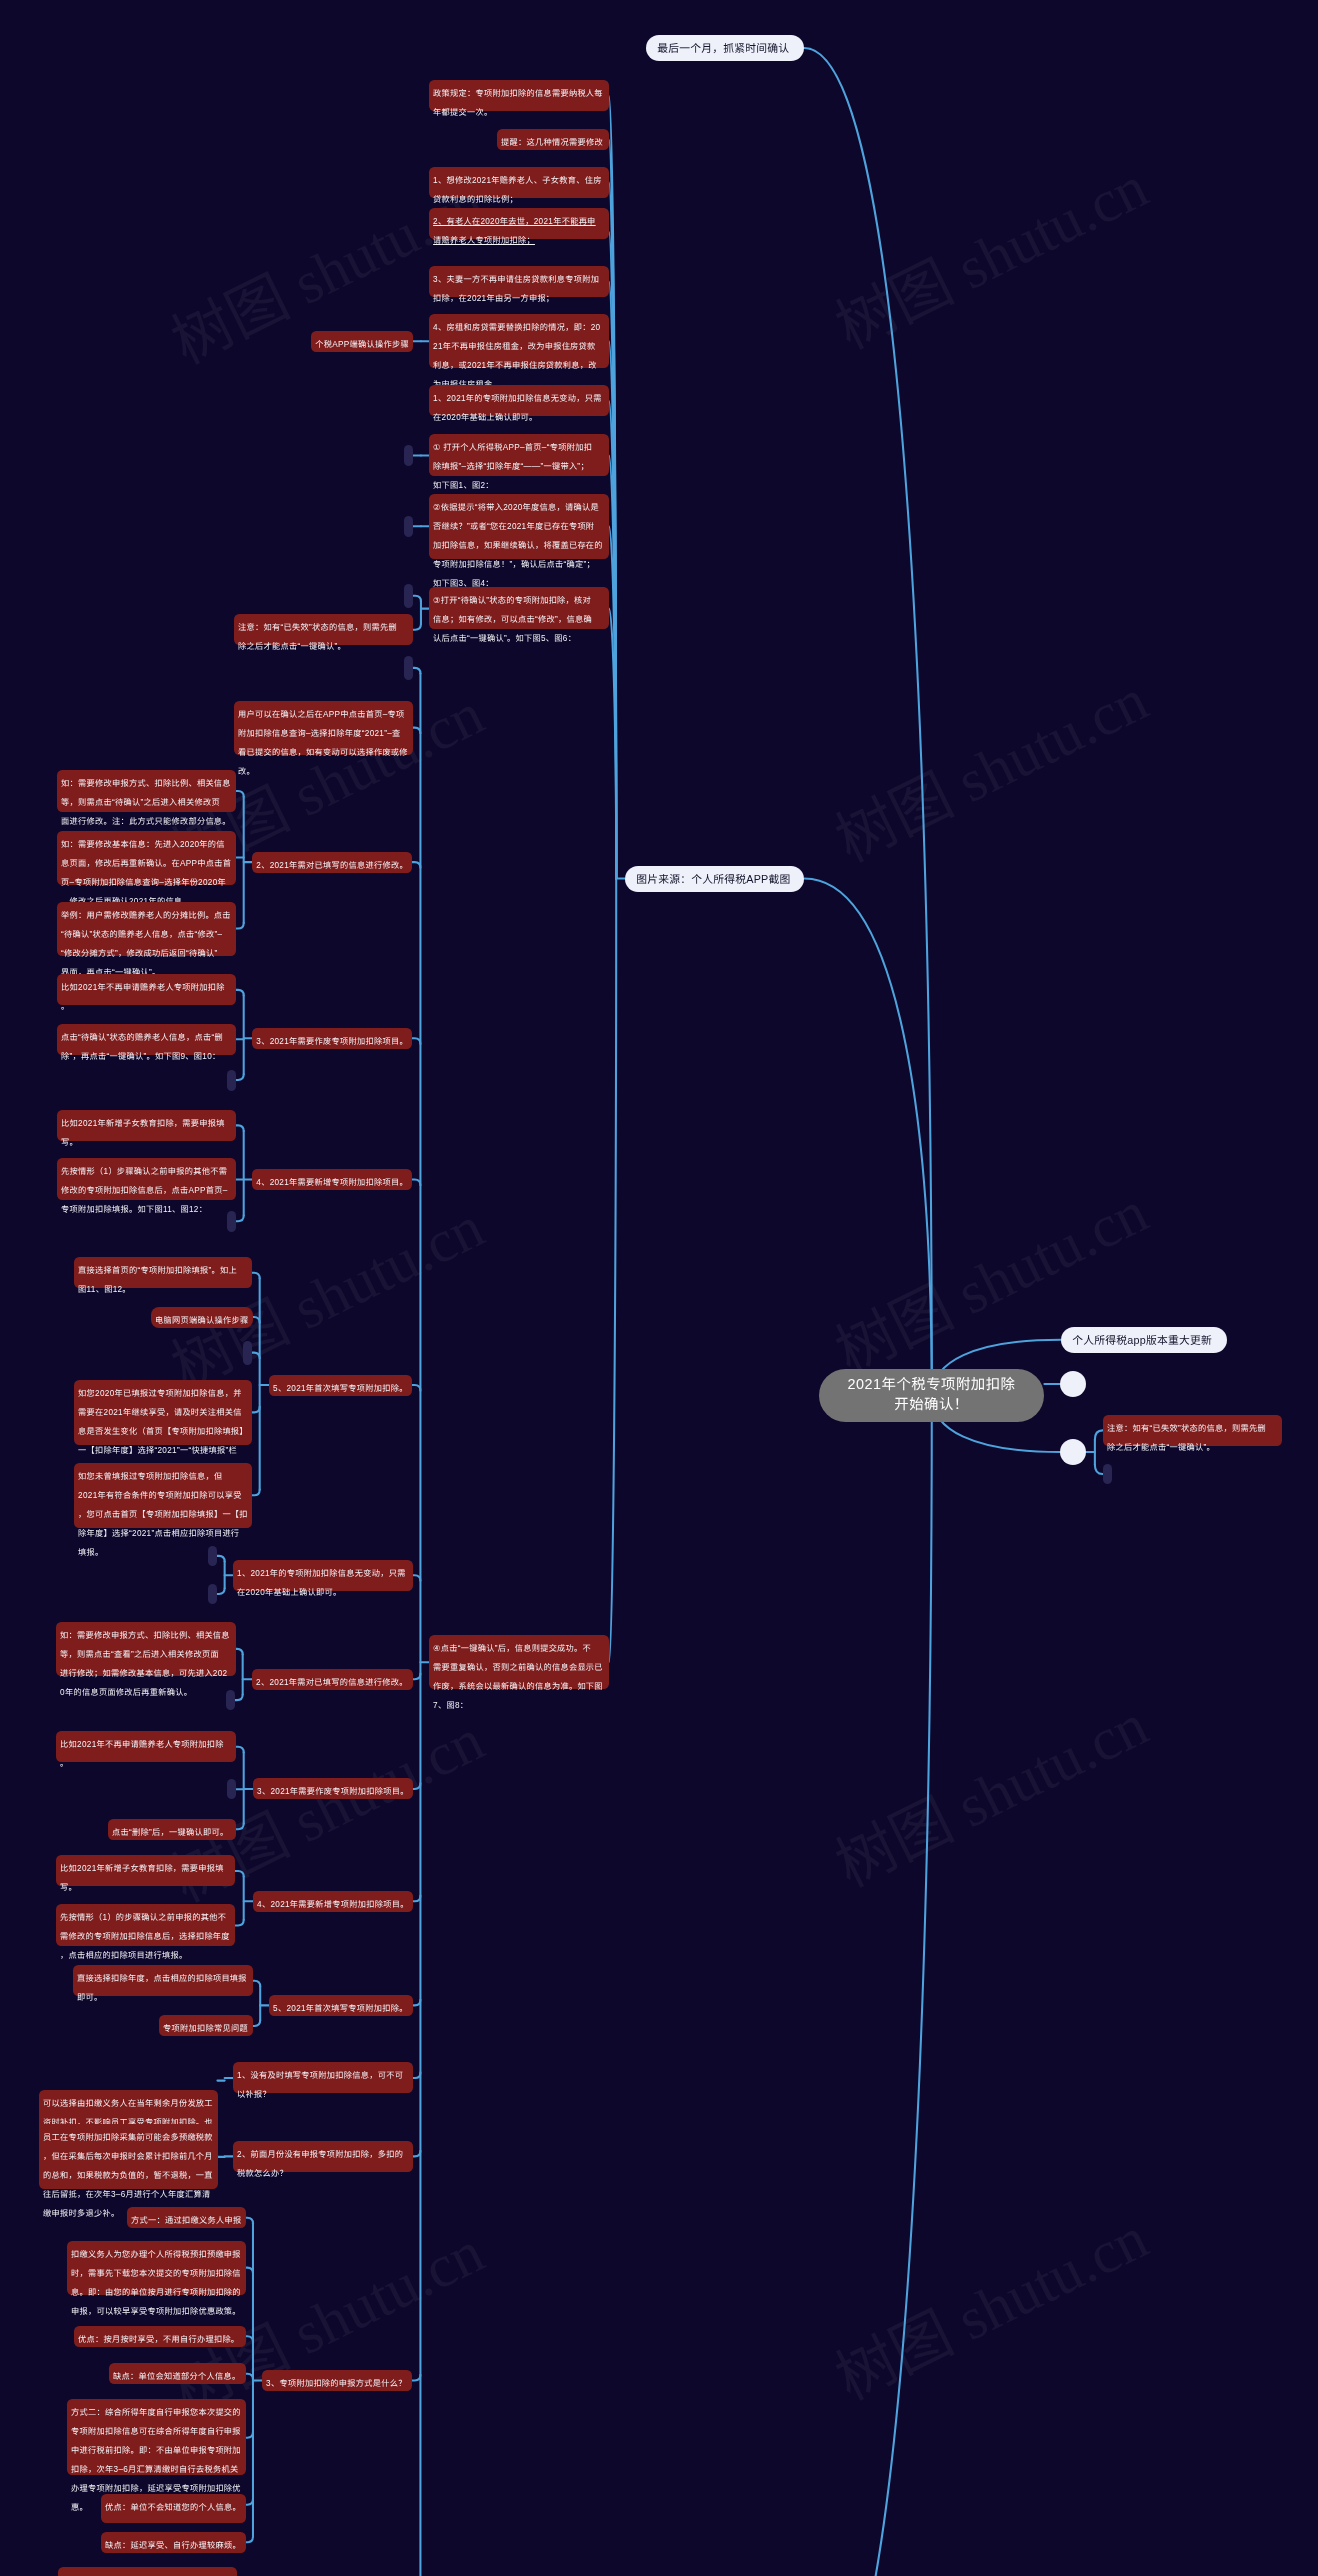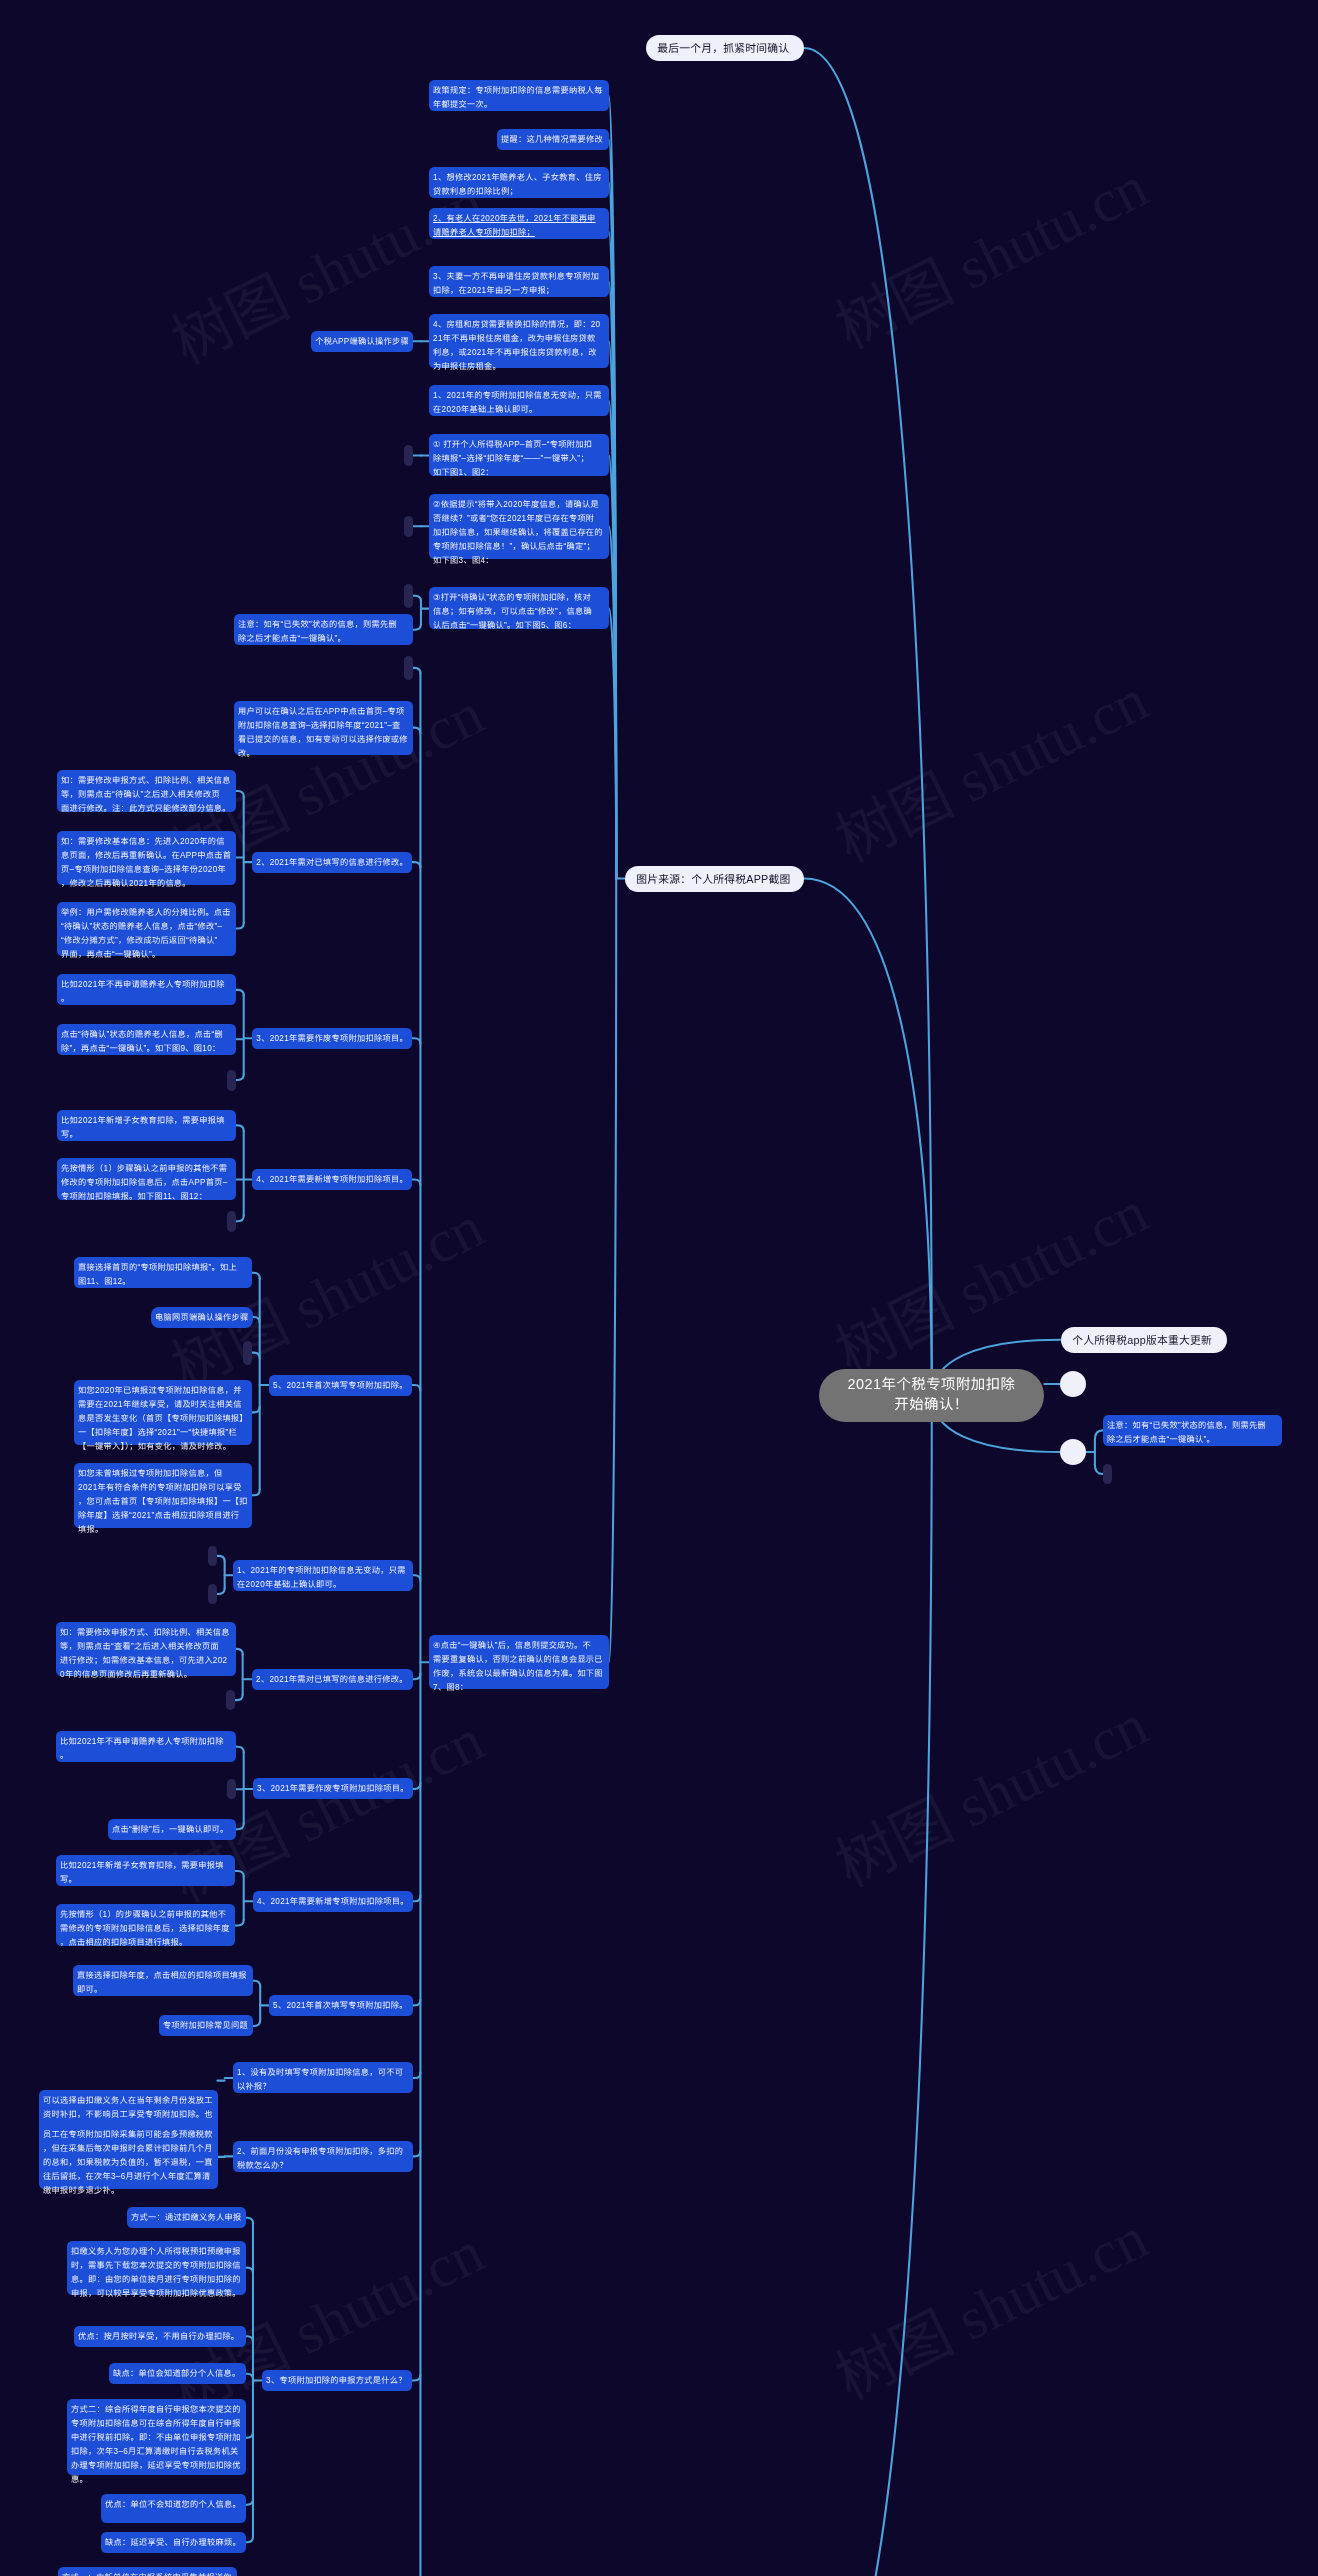--- a/index.html
+++ b/index.html
@@ -6,21 +6,21 @@
   html,body{margin:0;padding:0;background:#0c072b;}
   body{width:1319px;height:2800px;overflow:hidden;
        font-family:"Liberation Sans","DejaVu Sans",sans-serif;
        -webkit-font-smoothing:antialiased;}
   #stage{position:relative;width:1319px;height:2800px;background:#0c072b;overflow:hidden;}
   .wm{position:absolute;color:rgba(255,255,255,0.055);font-family:"Liberation Serif","DejaVu Serif",serif;
       font-size:60px;white-space:nowrap;transform:rotate(-26.2deg);transform-origin:0 100%;
       user-select:none;pointer-events:none;}
   svg#wires{position:absolute;left:0;top:0;width:1319px;height:2800px;overflow:visible;}
   .node{position:absolute;box-sizing:border-box;border-radius:5.2px;
-        background:#1d4ed8;color:#f4f4f8;font-size:8.2px;line-height:14px;letter-spacing:0.3px;
+        background:#7f1d1d;color:#f4f4f8;font-size:8.2px;line-height:19px;letter-spacing:0.3px;
         padding:4.1px;white-space:pre;}
   .node.white{background:#eef0fa;color:#14142b;border-radius:14.4px;
               font-size:10.8px;line-height:14.4px;letter-spacing:0.2px;padding:5.7px 11.3px;white-space:pre;}
   .node.root{background:#737373;color:#fff;font-size:14.4px;line-height:19.6px;letter-spacing:0.5px;
              border-radius:27px;text-align:center;padding:6.2px 15.5px;white-space:pre;}
   .stub{position:absolute;background:#282552;border-radius:4.6px;}
   .circ{position:absolute;background:#eef0fa;border-radius:50%;}
 </style>
 </head>
 <body>

